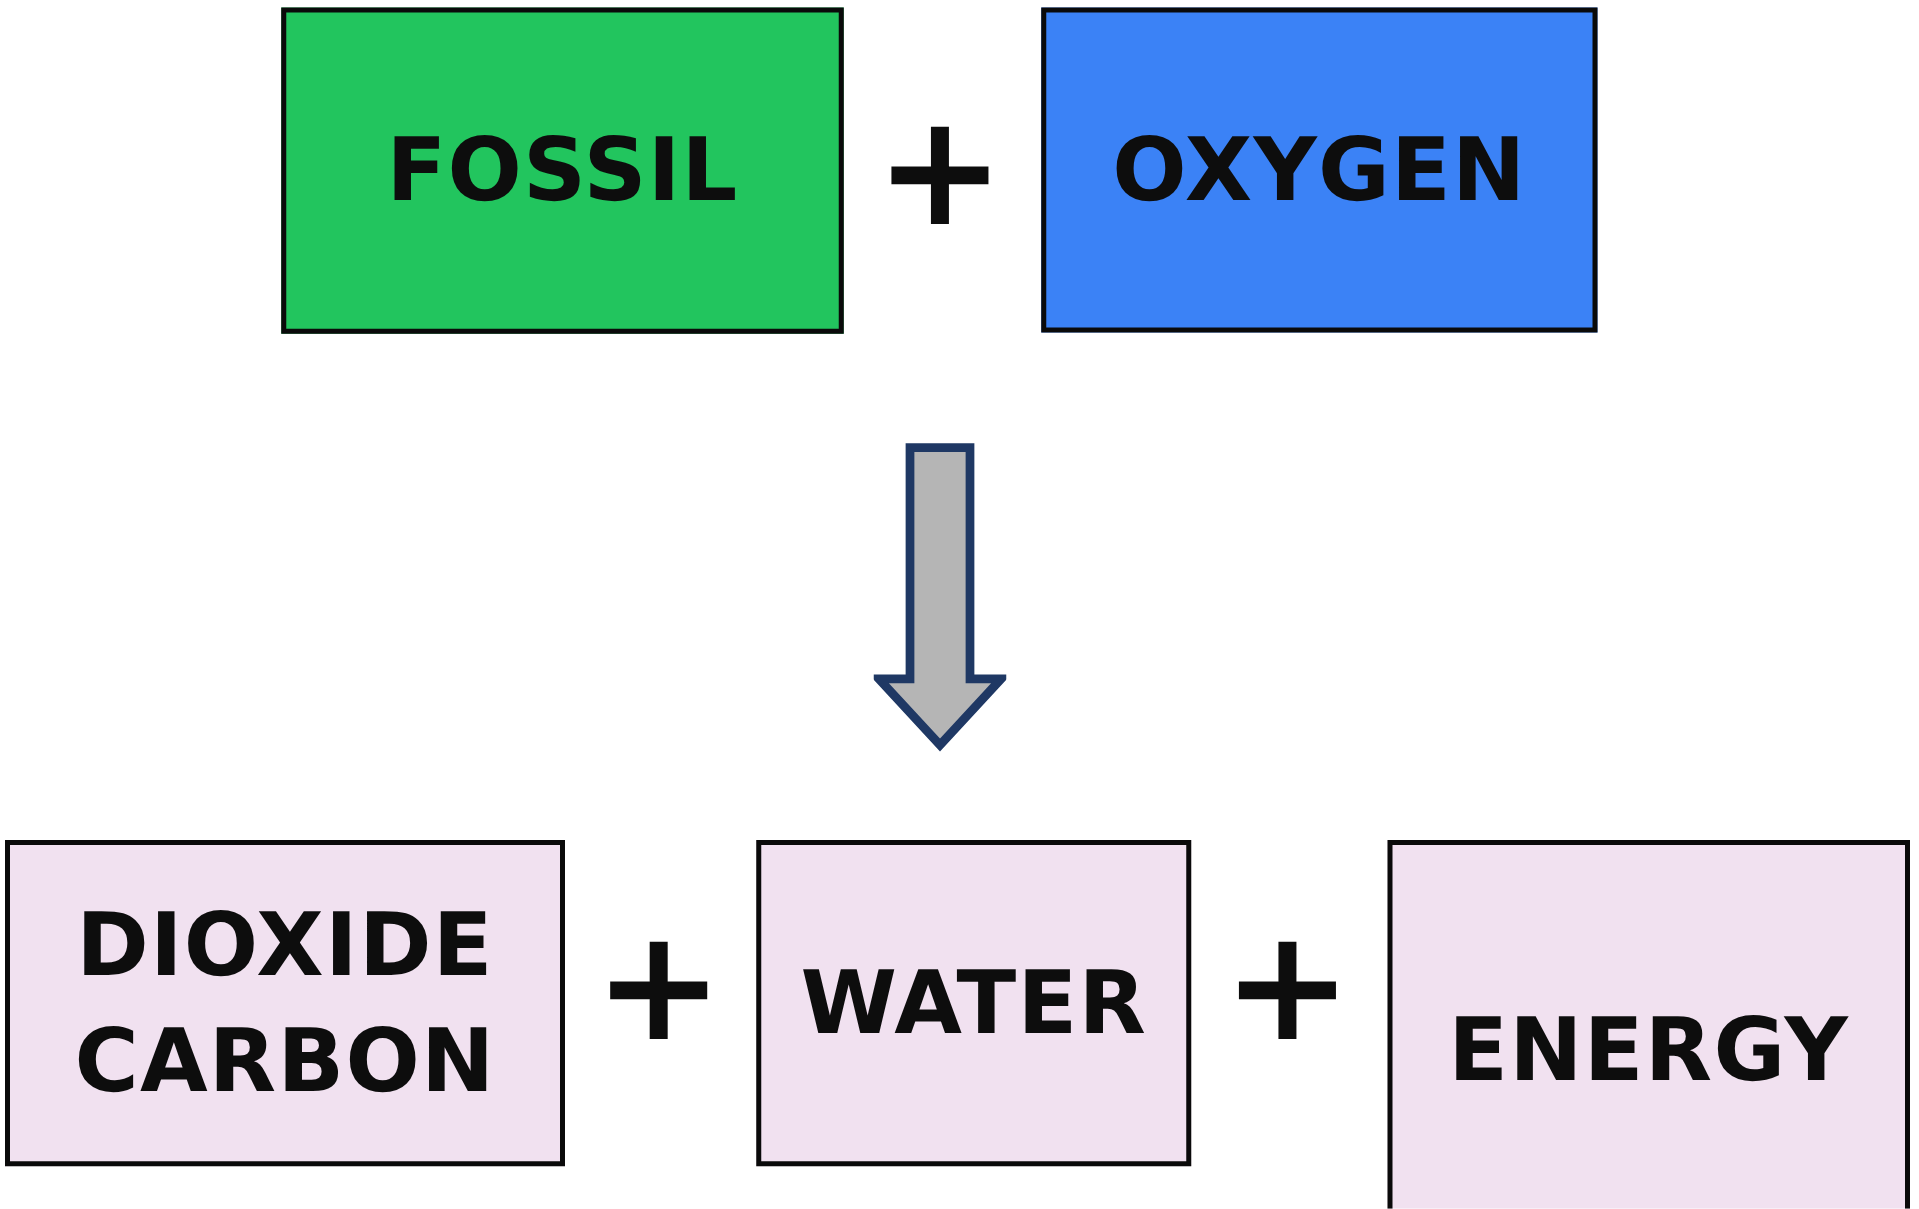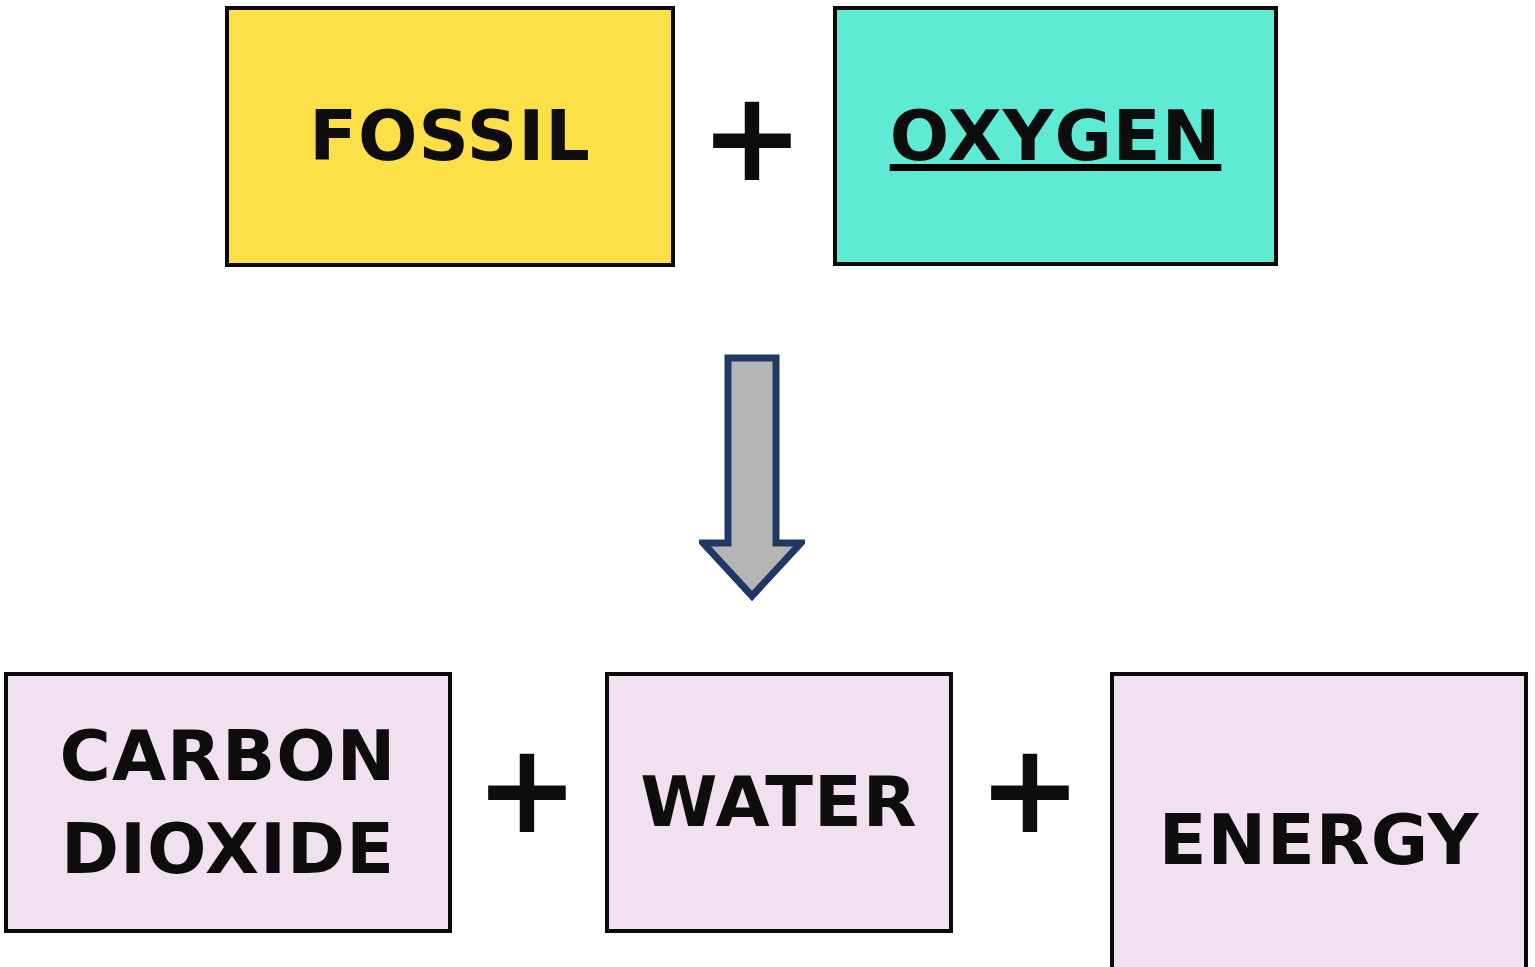--- a/index.html
+++ b/index.html
@@ -62,42 +62,42 @@
     top: 352px;
     width: 106px;
     height: 250px;
   }
 </style>
 </head>
 <body>
 
 <div class="canvas">
 
-  <div class="eq-box" id="box-fossil-fuel" style="background-color: #fde047;">
+  <div class="eq-box" id="box-fossil-fuel" style="background-color: #22c55e;">
     <div class="box-label">
       <span>FOSSIL</span>
     </div>
   </div>
 
   <div class="plus" id="plus-1">+</div>
 
-  <div class="eq-box" id="box-oxygen" style="background-color: #5eead4; text-decoration: underline;">
+  <div class="eq-box" id="box-oxygen" style="background-color: #3b82f6;">
     <div class="box-label">OXYGEN</div>
   </div>
 
   <div class="arrow-wrap">
     <svg width="106" height="250" viewBox="0 0 106 250" xmlns="http://www.w3.org/2000/svg">
       <polygon points="29,6 77,6 77,191 102,191 53,244 4,191 29,191" stroke-width="7" stroke-linejoin="miter" style="fill: rgb(181, 181, 181); stroke: rgb(31, 56, 100);"></polygon>
     </svg>
   </div>
 
   <div class="eq-box" id="box-carbon-dioxide" style="background-color: rgb(241, 225, 240);">
     <div class="box-label">
+      <span>DIOXIDE</span>
       <span>CARBON</span>
-      <span>DIOXIDE</span>
     </div>
   </div>
 
   <div class="plus" id="plus-2">+</div>
 
   <div class="eq-box" id="box-water" style="background-color: rgb(241, 225, 240); text-align: center;">
     <div class="box-label">WATER</div>
   </div>
 
   <div class="plus" id="plus-3">+</div>

